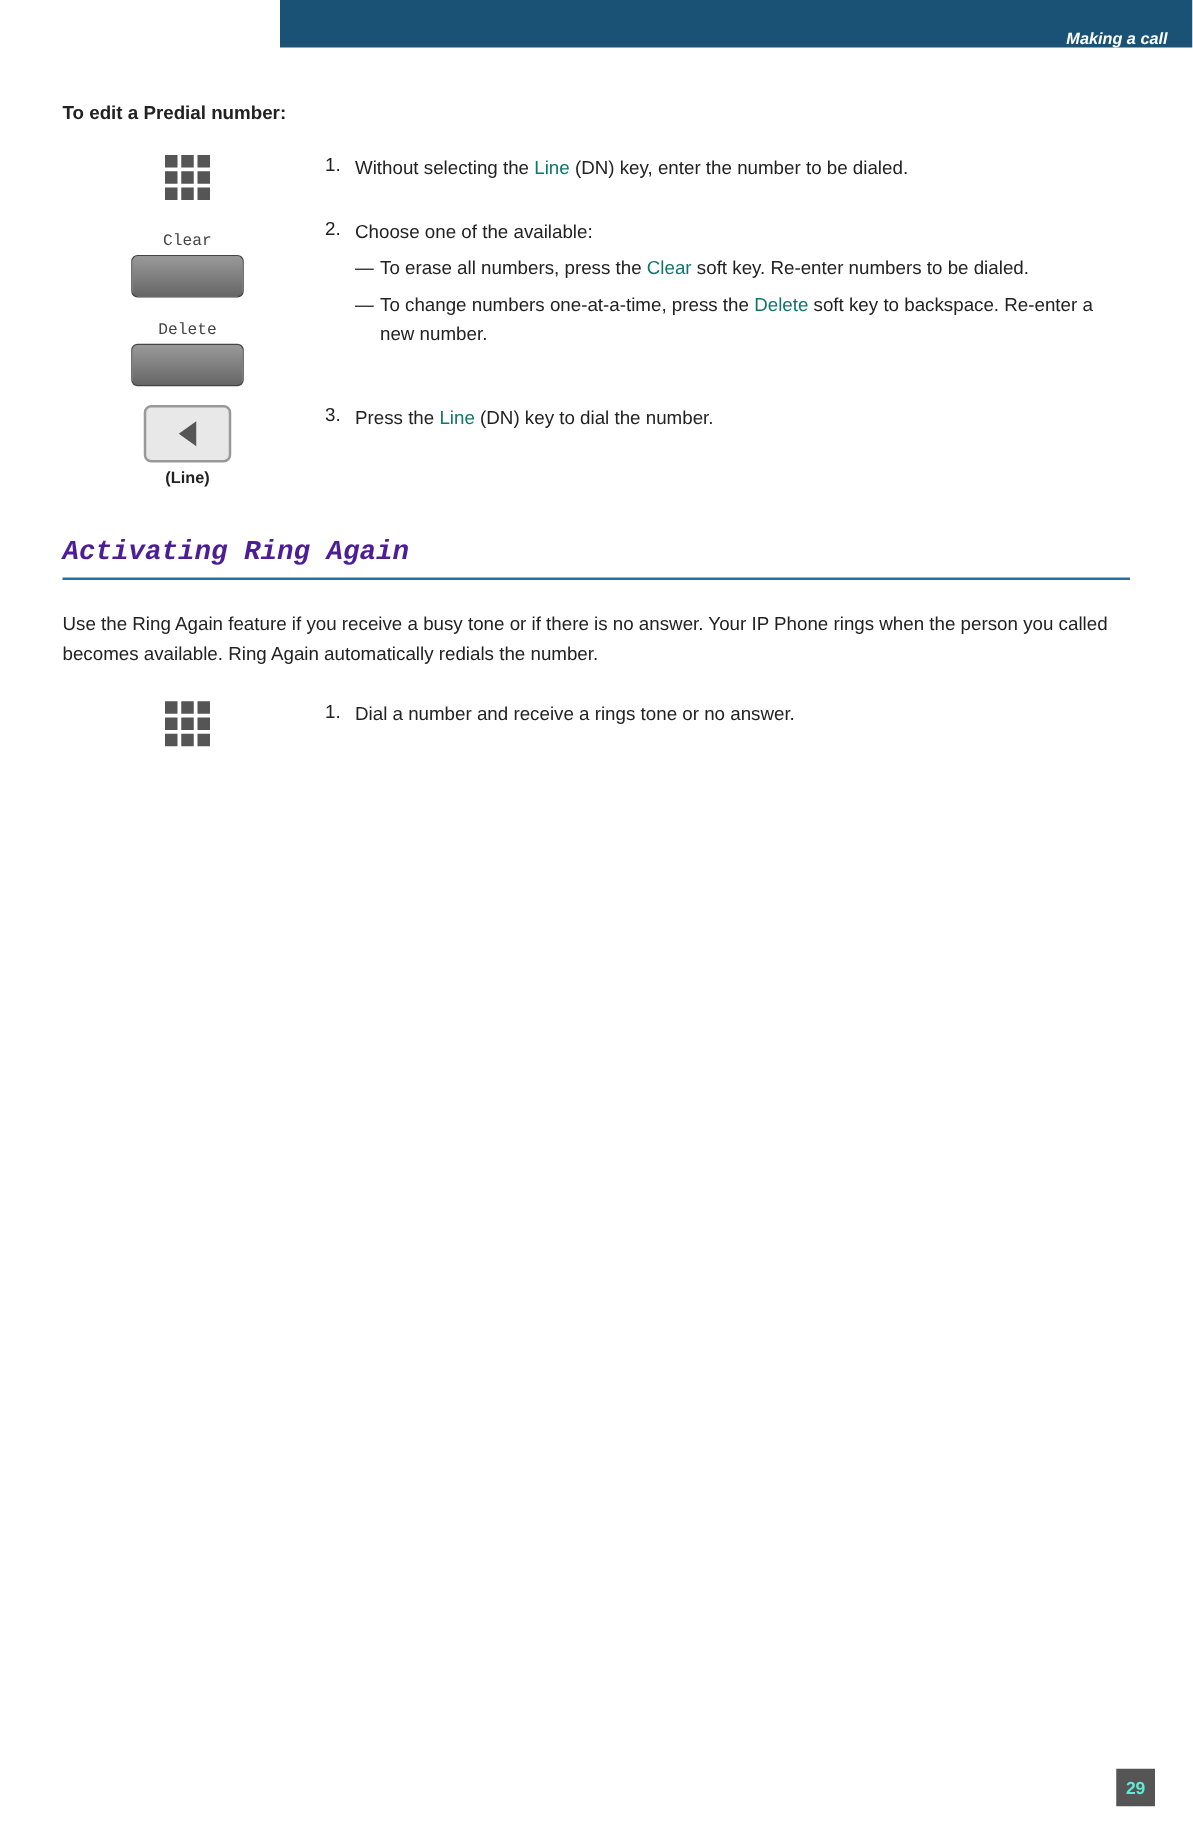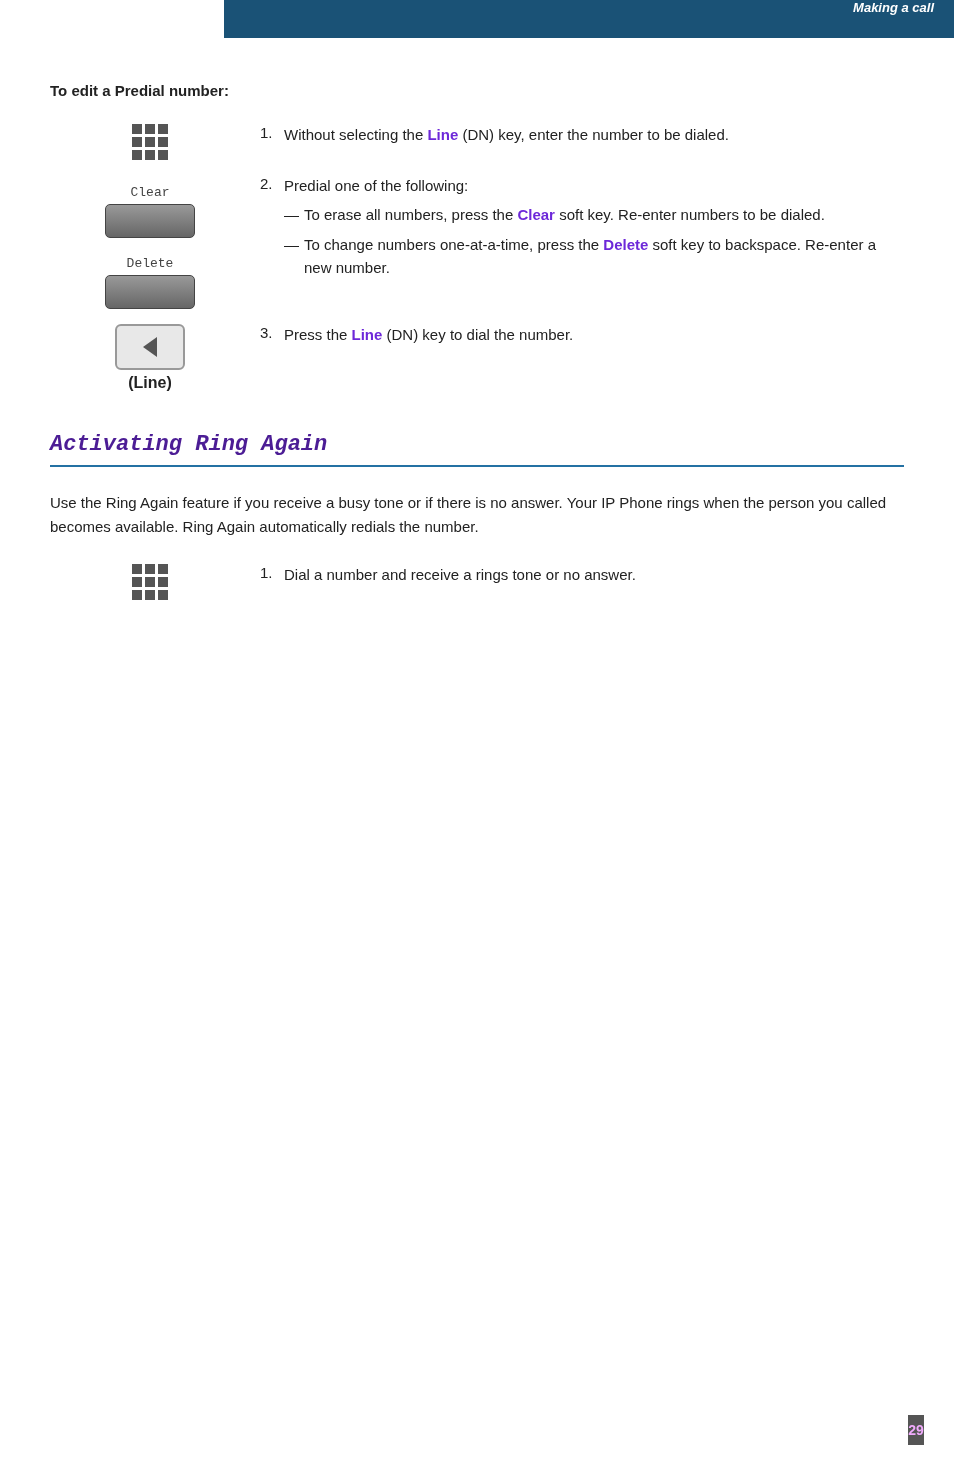--- a/index.html
+++ b/index.html
@@ -14,21 +14,21 @@
     }
 
     
     .header-bar {
       position: absolute;
       top: 0; right: 0;
       width: 730px;
       height: 38px;
       background: #1a5276;
       display: flex;
-      align-items: flex-start;
+      align-items: flex-end;
       justify-content: flex-end;
       padding-right: 20px;
     }
     .header-bar .header-title {
       color: #fff;
       font-size: 13px;
       font-weight: bold;
       font-style: italic;
     }
 
@@ -100,21 +100,21 @@
       justify-content: center;
     }
     .line-arrow {
       width: 0;
       height: 0;
       border-top: 10px solid transparent;
       border-bottom: 10px solid transparent;
       border-right: 14px solid #555;
     }
     .line-key-caption {
-      font-size: 16px;
+      font-size: 13px;
       font-weight: bold;
       margin-top: 4px;
       color: #222;
     }
 
     .step-icon-cell {
       width: 200px;
       flex-shrink: 0;
       display: flex;
       align-items: center;
@@ -143,22 +143,22 @@
     .step-content {
       flex: 1;
     }
 
     .step-content p {
       margin-bottom: 6px;
       line-height: 1.5;
     }
 
     .highlight-blue {
-      color: #6d28d9;
-      font-weight: bold;
+      color: #0f766e;
+      font-weight: normal;
     }
 
     
     .sub-bullet {
       display: flex;
       flex-direction: row;
       align-items: flex-start;
       margin-bottom: 8px;
       line-height: 1.5;
     }
@@ -207,24 +207,24 @@
       color: #222;
       margin-top: 24px;
     }
 
     
     .page-number-area {
       position: absolute;
       bottom: 30px;
       right: 30px;
       background: #555;
-      color: #f0abfc;
+      color: #5eead4;
       font-size: 14px;
       font-weight: bold;
-      width: 16px;
+      width: 31px;
       height: 30px;
       display: flex;
       align-items: center;
       justify-content: center;
     }
 
     .mt-10 { margin-top: 10px; }
     .mt-20 { margin-top: 20px; }
   </style>
 </head>
@@ -274,21 +274,21 @@
         <div class="soft-key-wrapper">
           <span class="soft-key-label">Delete</span>
           <div class="soft-key-btn"></div>
         </div>
       </div>
     </div>
     <div class="step-text-cell">
       <div class="step-text-row">
         <span class="step-num">2.</span>
         <div class="step-content">
-          <p>Predial one of the following:</p>
+          <p>Choose one of the available:</p>
           <div class="sub-bullet">
             <span class="dash">—</span>
             <span class="sub-text">To erase all numbers, press the <span class="highlight-blue">Clear</span> soft key. Re-enter numbers to be dialed.</span>
           </div>
           <div class="sub-bullet">
             <span class="dash">—</span>
             <span class="sub-text">To change numbers one-at-a-time, press the <span class="highlight-blue">Delete</span> soft key to backspace. Re-enter a new number.</span>
           </div>
         </div>
       </div>

